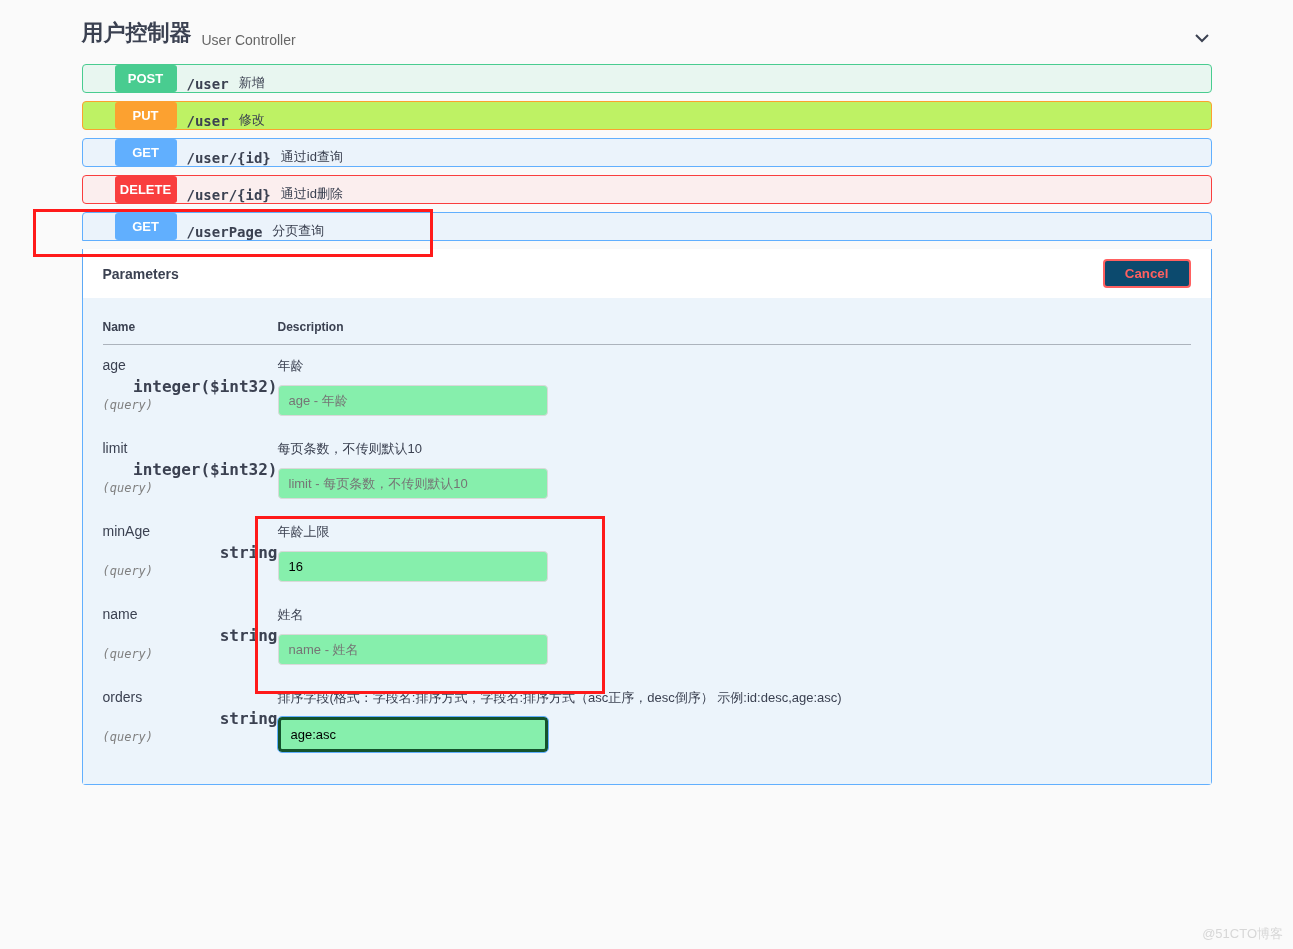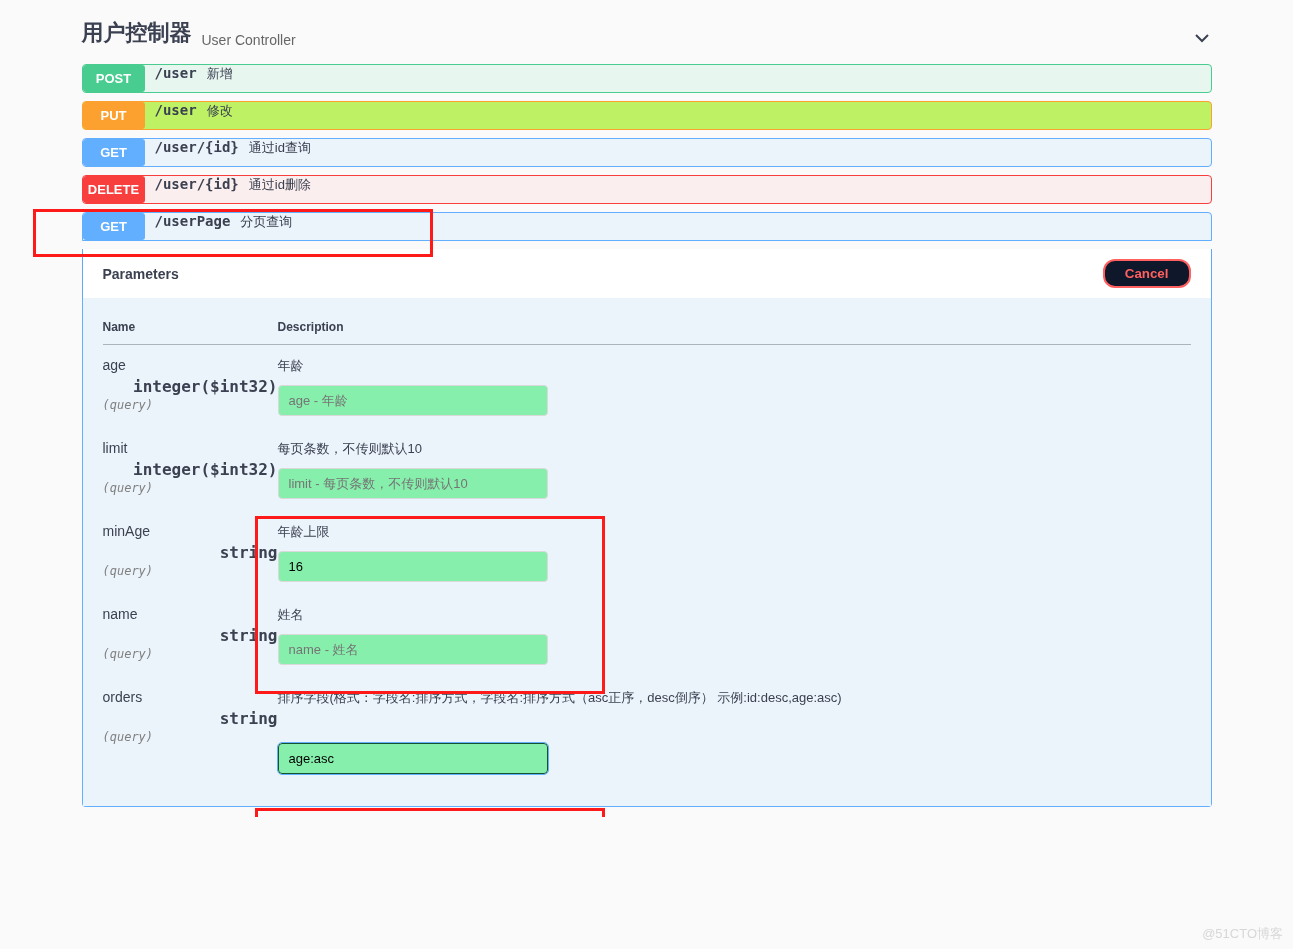--- a/index.html
+++ b/index.html
@@ -25,22 +25,23 @@
 .tag-subtitle { font-size: 14px; color: #666; }
 .tag-chevron { margin-left: auto; font-size: 18px; width: 20px; text-align: center;}
 .op {
   border: 1px solid;
   border-radius: 4px;
   margin: 8px 0;
   overflow: hidden;
 }
 .op-summary {
   display: flex;
-  align-items: flex-start;
+  align-items: flex-end;
   cursor: pointer;
+  margin-left: 32px;
 }
 .op.post { background: #e8f6f0; border-color: #49cc90; }
 .op.put  { background: #bef264; border-color: #fca130; }
 .op.get  { background: #ebf3fb; border-color: #61affe; }
 .op.delete { background: #fbeeee; border-color: #f93e3e; }
 .method {
   font-size: 13px;
   font-weight: 700;
   color: #fff;
   padding: 6px 0;
@@ -71,26 +72,26 @@
 .params-header {
   display: flex;
   align-items: center;
   padding: 10px 20px;
   background: #fff;
   box-shadow: 0 1px 2px rgba(0,0,0,0.1);
 }
 .params-title { font-size: 14px; font-weight: 700; }
 .cancel-btn {
   margin-left: auto;
-  background: #0f172a;
+  background: #0c4a6e;
   border: 2px solid #ff6060;
   color: #ff6060;
   font-weight: 700;
   padding: 5px 20px;
-  border-radius: 12px;
+  border-radius: 4px;
   cursor: pointer;
 }
 .params-table {
   padding: 10px 20px 20px;
   background: #ecf4fb;
 }
 .params-table table { width: 100%; border-collapse: collapse; }
 .params-table th {
   text-align: left;
   font-size: 12px;
@@ -120,23 +121,22 @@
 .param-desc { font-size: 13px; margin-bottom: 10px; }
 .param-input {
   width: 270px;
   padding: 7px 10px;
   font-size: 13px;
   border: 1px solid #d9d9d9;
   border-radius: 4px;
   background: #86efac;
 }
 .param-input-focused {
-  border: 1px solid #14532d;
+  border: 3px solid #14532d;
   outline: 1px solid #61affe;
-  margin-top: 26px;
 }
 .redbox-summary {
   position: absolute;
   top: -3px; left: -49px;
   width: 400px; height: 48px;
   border: 3px solid #ff1a1a;
   pointer-events: none;
   z-index: 5;
 }
 .redbox-params {

